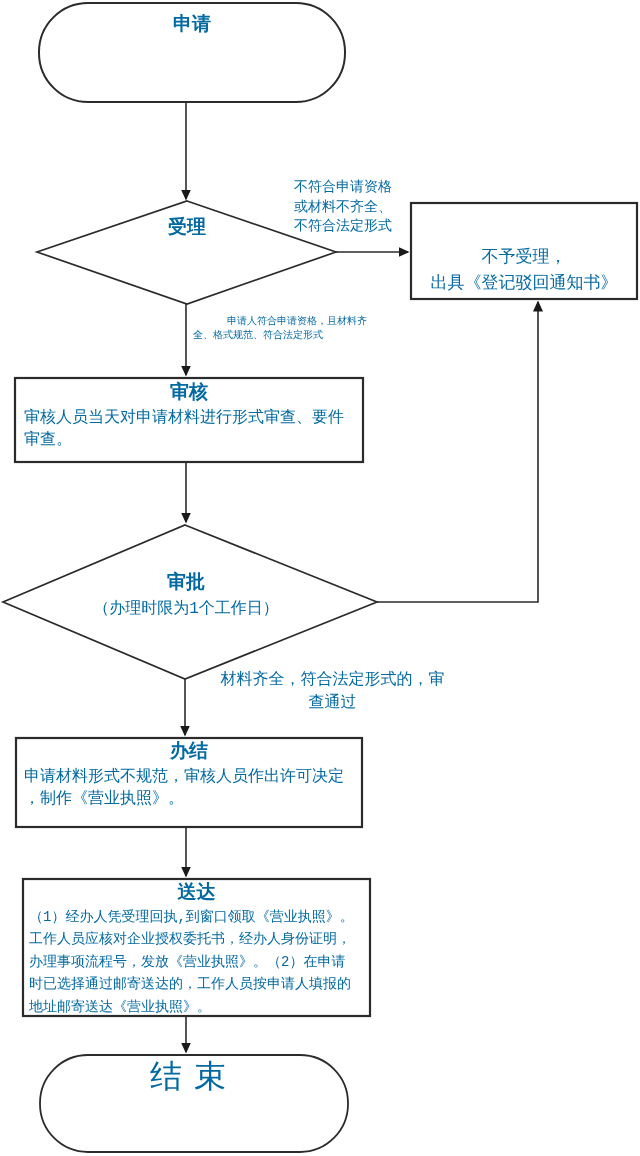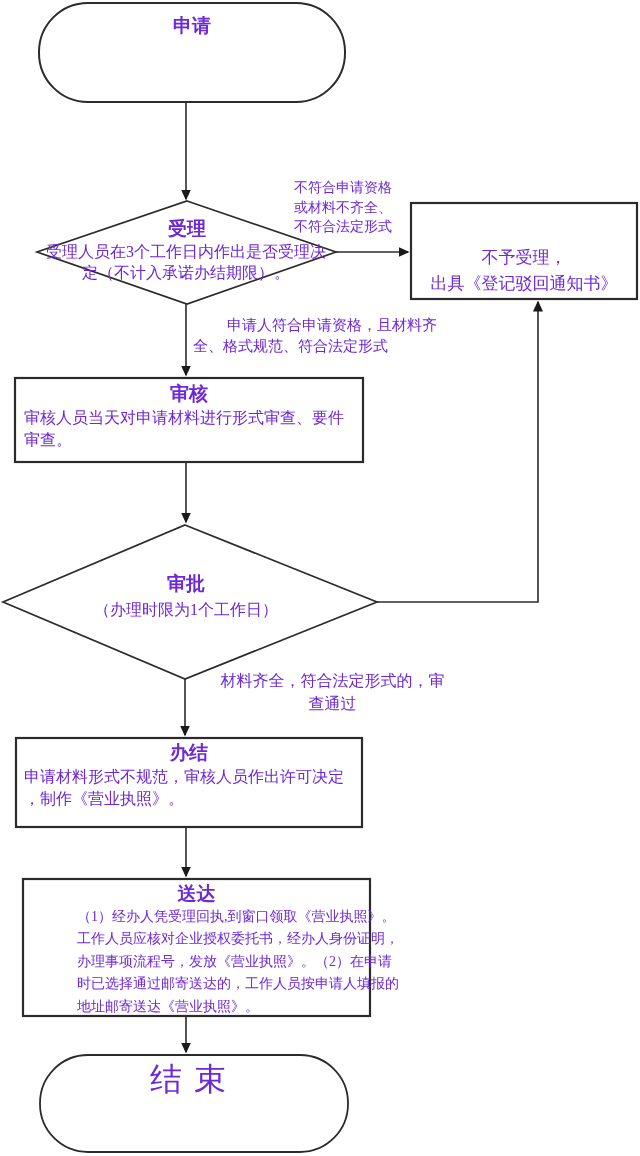--- a/index.html
+++ b/index.html
@@ -1,29 +1,29 @@
 <!DOCTYPE html>
 <html><head>
 <meta charset="utf-8">
 <style>
   html,body{margin:0;padding:0;background:#ffffff;}
   .canvas{
     position:relative;
     width:640px;height:1156px;
     background:#ffffff;
-    font-family:Liberation Serif, serif;
-    color:#6d28d9;
+    font-family:Liberation Mono, monospace;
+    color:#0369a1;
     overflow:hidden;
   }
   .shapes{position:absolute;left:0;top:0;width:640px;height:1156px;}
   .t{position:absolute;white-space:pre-line;line-height:1.32;}
   .c{text-align:center;}
   .node-title{font-size:19px;font-weight:bold;text-align:center;}
   .node-body{font-size:16px;}
-  .edge-label{font-size:15px;}
+  .edge-label{font-size:10px;}
 </style>
 </head>
 <body>
 
 <div class="canvas">
 
   <svg class="shapes" width="640" height="1156" viewBox="0 0 640 1156">
     <defs>
       <marker id="ah" viewBox="0 0 11 10" refX="9.5" refY="5" markerWidth="11" markerHeight="10" orient="auto" markerUnits="userSpaceOnUse">
         <path d="M0,0 L11,5 L0,10 Z" fill="#1a1a1a"></path>
@@ -49,22 +49,20 @@
       <polygon points="185,525 377,602 185,679 3,602" stroke-width="1.7" fill="none"></polygon>
       <rect x="16" y="738" width="346" height="89" stroke-width="2.2"></rect>
       <rect x="23" y="879" width="347" height="137" stroke-width="2.2"></rect>
       <rect x="40" y="1055" width="308" height="97" rx="48" ry="48" stroke-width="1.8"></rect>
     </g>
   </svg>
 
   <div class="t node-title" style="left:39px;top:13px;width:306px;">申请</div>
 
   <div class="t node-title" style="left:87px;top:216px;width:200px;">受理</div>
-  <div class="t node-body c" style="left:25px;top:241px;width:322px;">受理人员在3个工作日内作出是否受理决
-定（不计入承诺办结期限）。</div>
 
   <div class="t c" style="left:411px;top:220px;width:226px;font-size:17px;line-height:1.55;margin-top:25px;">不予受理，
 出具《登记驳回通知书》</div>
 
   <div class="t edge-label" style="left:294px;top:178px;width:140px;font-size:14px;line-height:1.4;">不符合申请资格
 或材料不齐全、
 不符合法定形式</div>
 
   <div class="t edge-label" style="left:193px;top:315px;width:270px;text-indent:34px;line-height:1.38;">申请人符合申请资格，且材料齐
 全、格式规范、符合法定形式</div>
@@ -78,21 +76,21 @@
   <div class="t node-body c" style="left:25px;top:599px;width:322px;">（办理时限为1个工作日）</div>
 
   <div class="t edge-label c" style="left:200px;top:669px;width:265px;font-size:16px;line-height:1.45;">材料齐全，符合法定形式的，审
 查通过</div>
 
   <div class="t node-title" style="left:16px;top:740px;width:346px;">办结</div>
   <div class="t node-body" style="left:24px;top:766px;width:334px;line-height:1.4;">申请材料形式不规范，审核人员作出许可决定
 ，制作《营业执照》。</div>
 
   <div class="t node-title" style="left:23px;top:881px;width:347px;">送达</div>
-  <div class="t" style="left:29px;top:906px;width:336px;font-size:14px;line-height:1.6;margin-left:48px;">（1）经办人凭受理回执,到窗口领取《营业执照》。
+  <div class="t" style="left:29px;top:906px;width:336px;font-size:14px;line-height:1.6;">（1）经办人凭受理回执,到窗口领取《营业执照》。
 工作人员应核对企业授权委托书，经办人身份证明，
 办理事项流程号，发放《营业执照》。（2）在申请
 时已选择通过邮寄送达的，工作人员按申请人填报的
 地址邮寄送达《营业执照》。</div>
 
   <div class="t c" style="left:40px;top:1058px;width:308px;font-size:32px;letter-spacing:12px;">结束</div>
 
 </div>
 
 </body></html>

